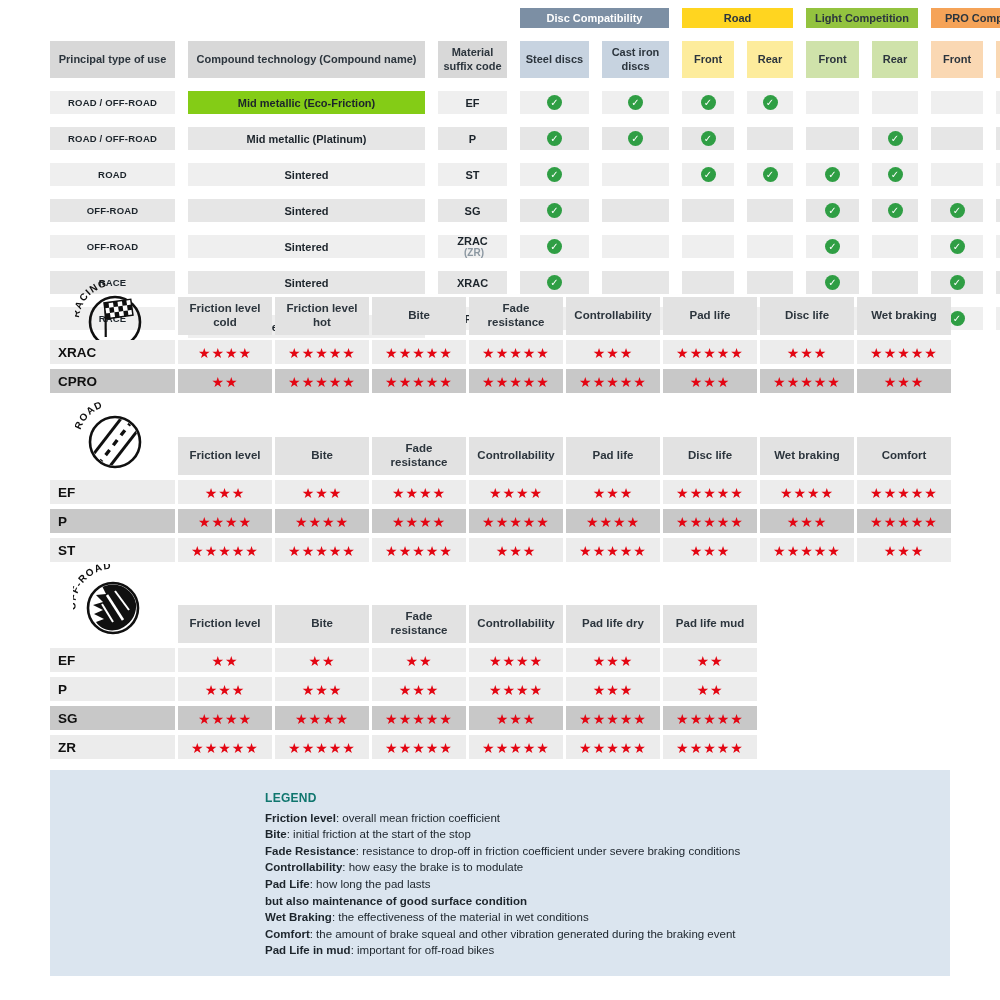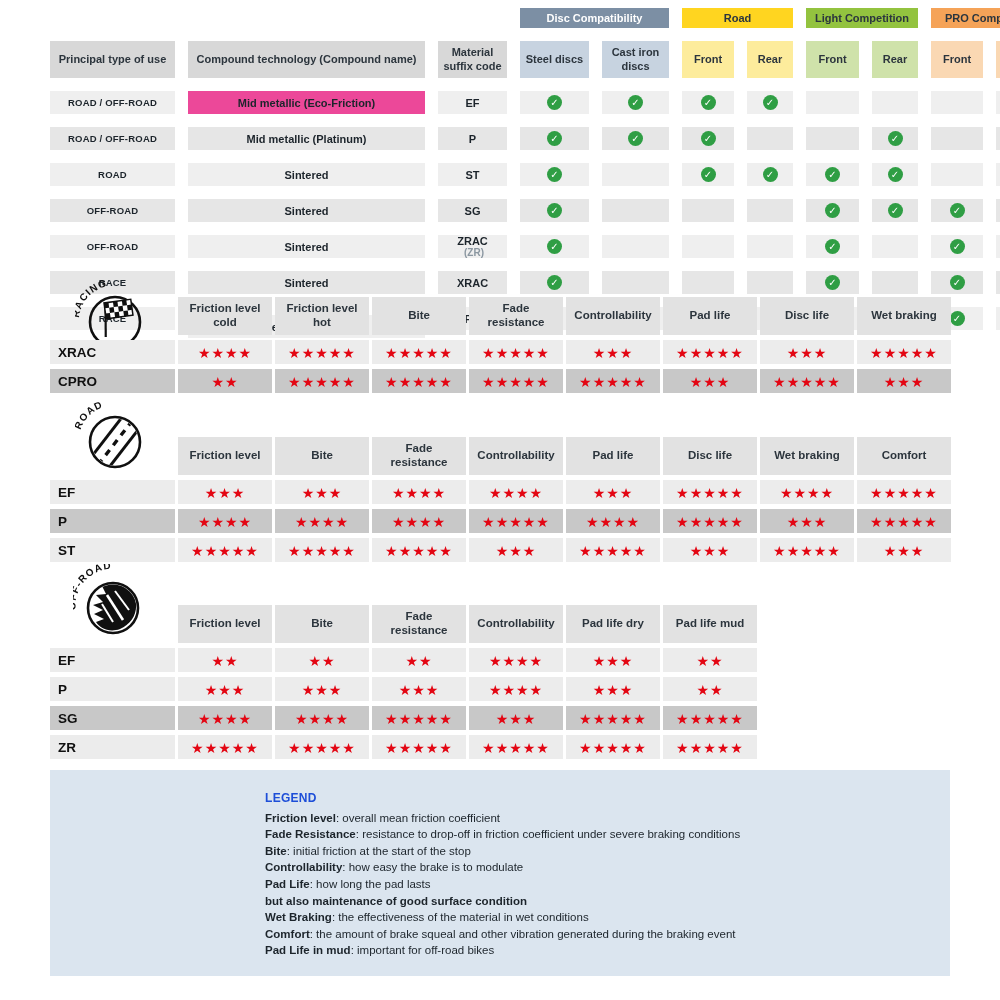--- a/index.html
+++ b/index.html
@@ -43,21 +43,21 @@
   .d-icon{position:absolute;width:76px;height:76px}
   #icon-racing{left:75px;top:278px}
   #icon-road{left:75px;top:398px}
   #icon-offroad{left:73px;top:564px}
   .arc-text{font-size:10px;font-weight:bold;letter-spacing:1.1px;fill:#101010;
             font-family:"Liberation Sans",sans-serif}
 
   
   #legend{position:absolute;left:50px;top:770px;width:900px;height:206px;background:#dbe5ef}
   #legend-inner{padding:20px 30px 0 215px;font-size:11.5px;line-height:16.6px;color:#1c242b}
-  #legend-title{color:#1d4ed8;font-weight:bold;font-size:12px;margin-bottom:3px;letter-spacing:.3px}
+  #legend-title{color:#0f766e;font-weight:bold;font-size:12px;margin-bottom:3px;letter-spacing:.3px}
   .lline{white-space:nowrap}
   .lterm{font-weight:bold}
 </style>
 </head>
 <body>
 
 <div id="compat">
     <div class="cell group-cell spacer" style="grid-column: 1 / 4;"></div>
     <div class="cell group-cell" style="grid-column: 4 / 6; background: rgb(124, 143, 164); color: rgb(255, 255, 255);">Disc Compatibility</div>
     <div class="cell group-cell" style="grid-column: 6 / 8; background: rgb(255, 213, 32); color: rgb(43, 53, 62);">Road</div>
@@ -68,21 +68,21 @@
     <div class="cell head-cell h-gray">Material suffix code</div>
     <div class="cell head-cell h-disc">Steel discs</div>
     <div class="cell head-cell h-disc">Cast iron discs</div>
     <div class="cell head-cell h-road">Front</div>
     <div class="cell head-cell h-road">Rear</div>
     <div class="cell head-cell h-light">Front</div>
     <div class="cell head-cell h-light">Rear</div>
     <div class="cell head-cell h-pro">Front</div>
     <div class="cell head-cell h-pro">Rear</div>
     <div class="cell data-cell use-cell" style="background: rgb(239, 239, 239);">ROAD / OFF-ROAD</div>
-    <div class="cell data-cell compound-cell" style="background: #ec4899;">Mid metallic (Eco-Friction)</div>
+    <div class="cell data-cell compound-cell" style="background: #84cc16;">Mid metallic (Eco-Friction)</div>
     <div class="cell data-cell code-cell" style="background: rgb(239, 239, 239);">
       <span>EF</span>
     </div>
     <div class="cell data-cell" style="background: rgb(239, 239, 239);">
       <span class="check"></span>
     </div>
     <div class="cell data-cell" style="background: rgb(239, 239, 239);">
       <span class="check"></span>
     </div>
     <div class="cell data-cell" style="background: rgb(239, 239, 239);">
@@ -384,22 +384,22 @@
     <div class="cell stars" style="background: rgb(236, 236, 236); color: rgb(227, 6, 19);">★★★★★</div>
     <div class="cell stars" style="background: rgb(236, 236, 236); color: rgb(227, 6, 19);">★★★★★</div>
     <div class="cell stars" style="background: rgb(236, 236, 236); color: rgb(227, 6, 19);">★★★★★</div>
   </div>
 
 <div id="legend">
   <div id="legend-inner">
     <div id="legend-title">LEGEND</div>
     <div>
         <div class="lline"><span class="lterm">Friction level</span><span>: overall mean friction coefficient</span></div>
+        <div class="lline"><span class="lterm">Bite</span><span>: initial friction at the start of the stop</span></div>
         <div class="lline"><span class="lterm">Fade Resistance</span><span>: resistance to drop-off in friction coefficient under severe braking conditions</span></div>
-        <div class="lline"><span class="lterm">Bite</span><span>: initial friction at the start of the stop</span></div>
         <div class="lline"><span class="lterm">Controllability</span><span>: how easy the brake is to modulate</span></div>
         <div class="lline"><span class="lterm">Pad Life</span><span>: how long the pad lasts</span></div>
         <div class="lline"><span class="lterm">but also maintenance of good surface condition</span></div>
         <div class="lline"><span class="lterm">Wet Braking</span><span>: the effectiveness of the material in wet conditions</span></div>
         <div class="lline"><span class="lterm">Comfort</span><span>: the amount of brake squeal and other vibration generated during the braking event</span></div>
         <div class="lline"><span class="lterm">Pad Life in mud</span><span>: important for off-road bikes</span></div>
       </div>
   </div>
 </div>
 

